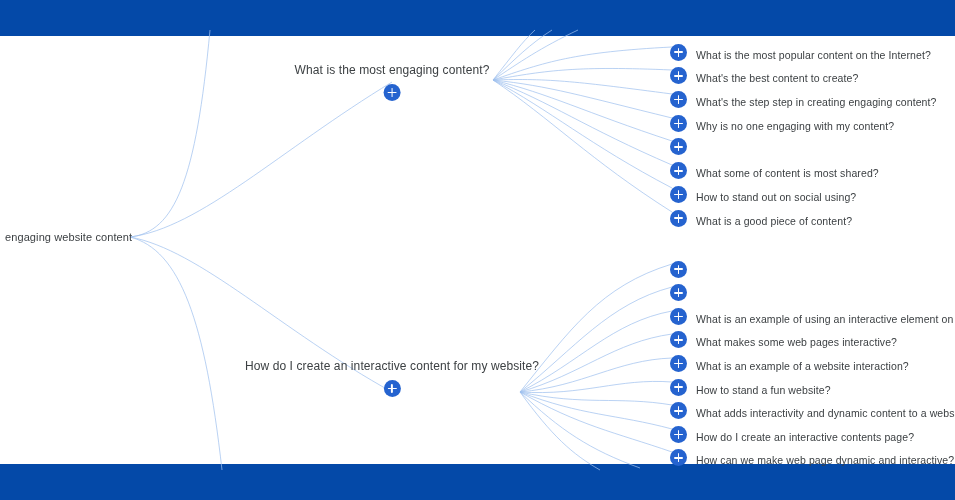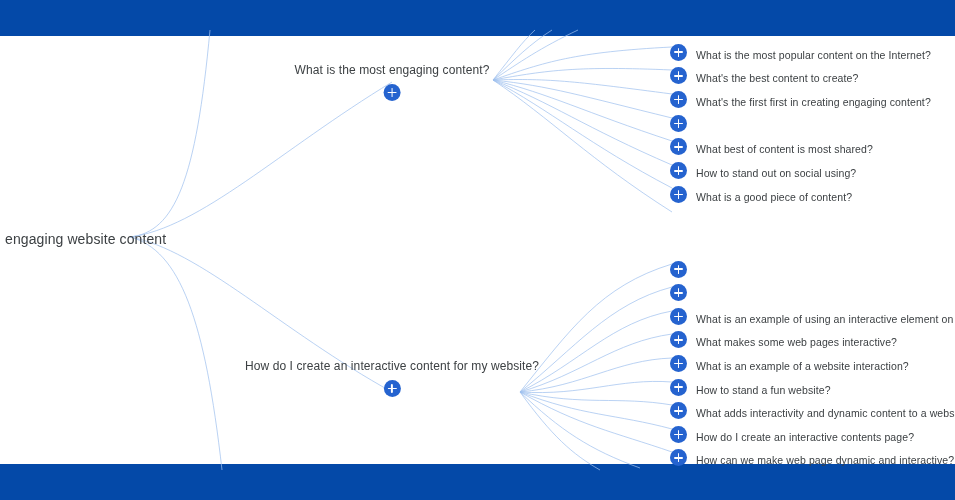--- a/index.html
+++ b/index.html
@@ -35,21 +35,21 @@
   }
   #canvas-svg path {
     fill: none;
     stroke: #9fc0ee;
     stroke-width: 0.85;
     opacity: 0.85;
   }
 
   .node-label {
     position: absolute;
-    font-size: 14px;
+    font-size: 11px;
     color: #3c4043;
     white-space: nowrap;
     letter-spacing: 0.1px;
   }
 
   #root-node {
     left: 5px;
     top: 231px;
   }
 
@@ -184,28 +184,32 @@
     <div class="leaf-item">
       <span class="plus-btn"></span>
       <span class="leaf-label">What is the most popular content on the Internet?</span>
     </div>
     <div class="leaf-item">
       <span class="plus-btn"></span>
       <span class="leaf-label">What's the best content to create?</span>
     </div>
     <div class="leaf-item">
       <span class="plus-btn"></span>
-      <span class="leaf-label">What's the first first in creating engaging content?</span>
-    </div>
-    <div class="leaf-item">
-      <span class="plus-btn"></span>
-    </div>
-    <div class="leaf-item">
-      <span class="plus-btn"></span>
-      <span class="leaf-label">What best of content is most shared?</span>
+      <span class="leaf-label">What's the step step in creating engaging content?</span>
+    </div>
+    <div class="leaf-item">
+      <span class="plus-btn"></span>
+      <span class="leaf-label">Why is no one engaging with my content?</span>
+    </div>
+    <div class="leaf-item">
+      <span class="plus-btn"></span>
+    </div>
+    <div class="leaf-item">
+      <span class="plus-btn"></span>
+      <span class="leaf-label">What some of content is most shared?</span>
     </div>
     <div class="leaf-item">
       <span class="plus-btn"></span>
       <span class="leaf-label">How to stand out on social using?</span>
     </div>
     <div class="leaf-item">
       <span class="plus-btn"></span>
       <span class="leaf-label">What is a good piece of content?</span>
     </div>
   </div>

